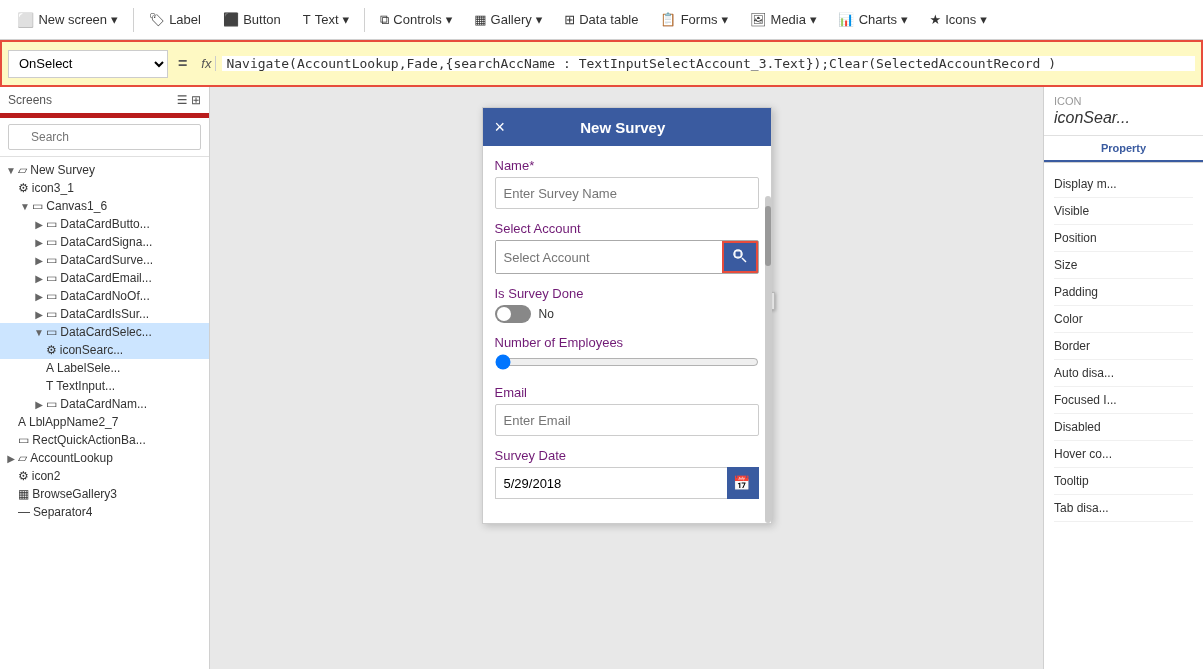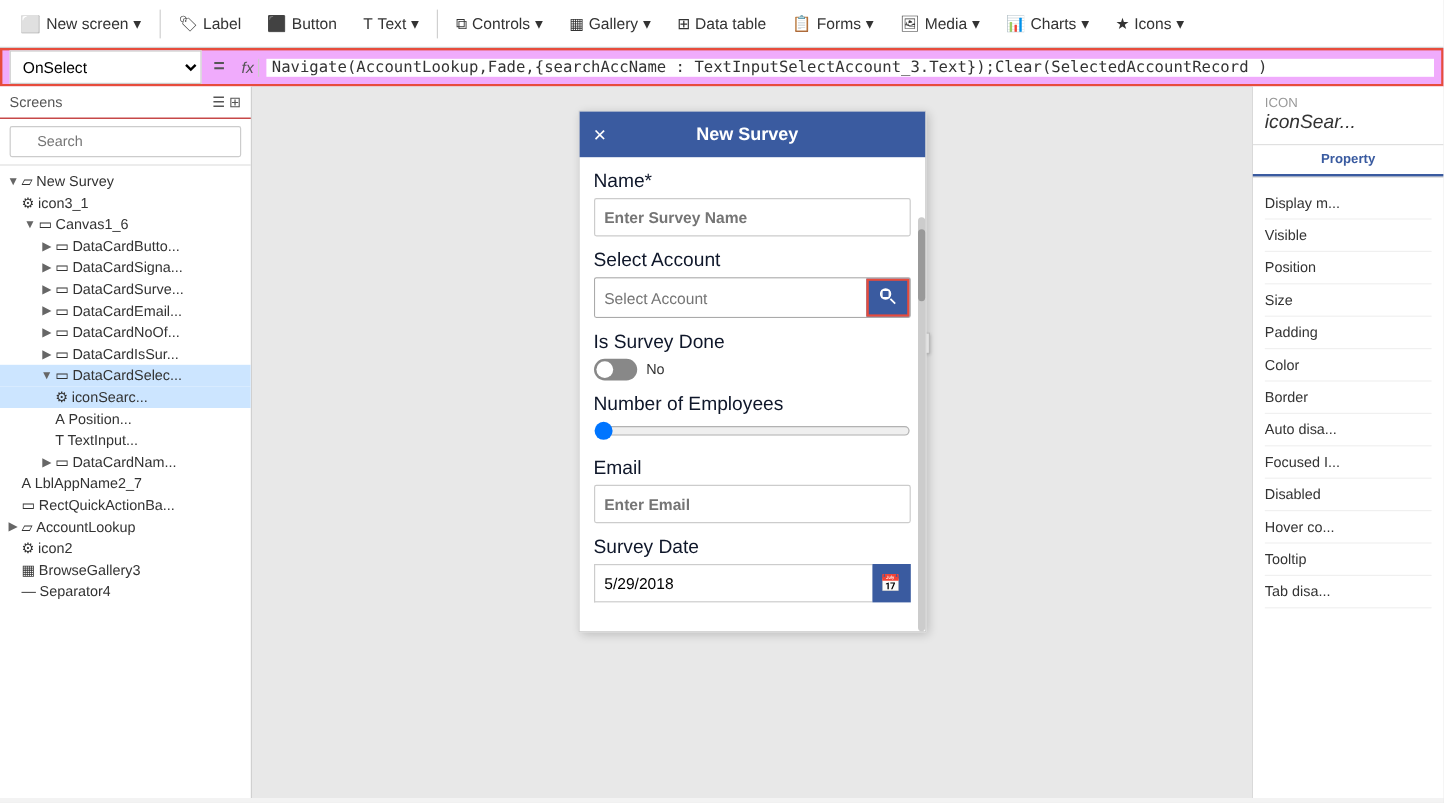--- a/index.html
+++ b/index.html
@@ -15,22 +15,22 @@
       display: flex; align-items: center; gap: 4px;
       padding: 4px 8px; border-radius: 3px; cursor: pointer;
       font-size: 13px; color: #333; white-space: nowrap;
       border: 1px solid transparent;
     }
     .toolbar-divider { width: 1px; height: 24px; background: #d0d0d0; margin: 0 2px; }
     .toolbar-icon { font-size: 14px; }
 
     
     .formula-bar {
-      display: flex; align-items: center; height: 32px;
-      background: #f0abfc; border: 2px solid #e74c3c;
+      display: flex; align-items: center; height: 47px;
+      background: #fef9c3; border: 2px solid #e74c3c;
       padding: 0 6px; gap: 6px;
     }
     .formula-select {
       width: 160px; height: 28px; border: 1px solid #ccc;
       padding: 0 6px; font-size: 13px; background: #fff;
     }
     .formula-equals {
       font-size: 16px; font-weight: bold; color: #555; padding: 0 4px;
     }
     .formula-fx {
@@ -48,21 +48,21 @@
     }
 
     
     .sidebar {
       width: 210px; background: #fff; border-right: 1px solid #d0d0d0;
       display: flex; flex-direction: column; flex-shrink: 0;
     }
     .sidebar-header {
       display: flex; align-items: center; justify-content: space-between;
       padding: 6px 8px; font-size: 12px; color: #555;
-      border-bottom: 1px solid #b91c1c;
+      border-bottom: 5px solid #b91c1c;
     }
     .sidebar-search {
       padding: 6px 8px; border-bottom: 1px solid #e0e0e0;
     }
     .sidebar-search input {
       width: 100%; height: 26px; border: 1px solid #ccc; padding: 0 22px;
       font-size: 12px; border-radius: 2px;
     }
     .sidebar-tree { flex: 1; overflow-y: auto; padding: 4px 0; }
     .tree-item {
@@ -92,26 +92,25 @@
       background: #3a5ba0; color: #fff; display: flex;
       align-items: center; justify-content: space-between;
       padding: 10px 12px; font-size: 15px; font-weight: 600;
     }
     .form-close-btn {
       background: none; border: none; color: #fff; font-size: 18px;
       cursor: pointer; line-height: 1;
     }
     .form-body { padding: 12px; overflow-y: auto; max-height: 500px; }
     .form-field { margin-bottom: 12px; }
-    .form-label { font-size: 16px; color: #0f172a; margin-bottom: 4px; display: block; }
+    .form-label { font-size: 13px; color: #701a75; margin-bottom: 4px; display: block; }
     .form-input {
       width: 100%; height: 32px; border: 1px solid #ccc;
       padding: 0 8px; font-size: 13px; color: #0f172a;
       border-radius: 2px;
-      font-weight: bold;
     }
     .select-wrapper {
       display: flex; align-items: center; border: 1px solid #aaa;
       border-radius: 2px; overflow: hidden;
     }
     .select-input {
       flex: 1; height: 32px; border: none;
       padding: 0 8px; font-size: 13px; color: #999;
       outline: none;
     }
@@ -338,21 +337,21 @@
 
       <div class="tree-item selected">
         <span class="tree-indent" style="width:46px"></span>
         <span class="tree-icon">⚙</span>
         <span class="tree-label">iconSearc...</span>
       </div>
 
       <div class="tree-item">
         <span class="tree-indent" style="width:46px"></span>
         <span class="tree-icon">A</span>
-        <span class="tree-label">Position...</span>
+        <span class="tree-label">LabelSele...</span>
       </div>
 
       <div class="tree-item">
         <span class="tree-indent" style="width:46px"></span>
         <span class="tree-icon">T</span>
         <span class="tree-label">TextInput...</span>
       </div>
 
       <div class="tree-item">
         <span class="tree-indent" style="width:32px"></span>

